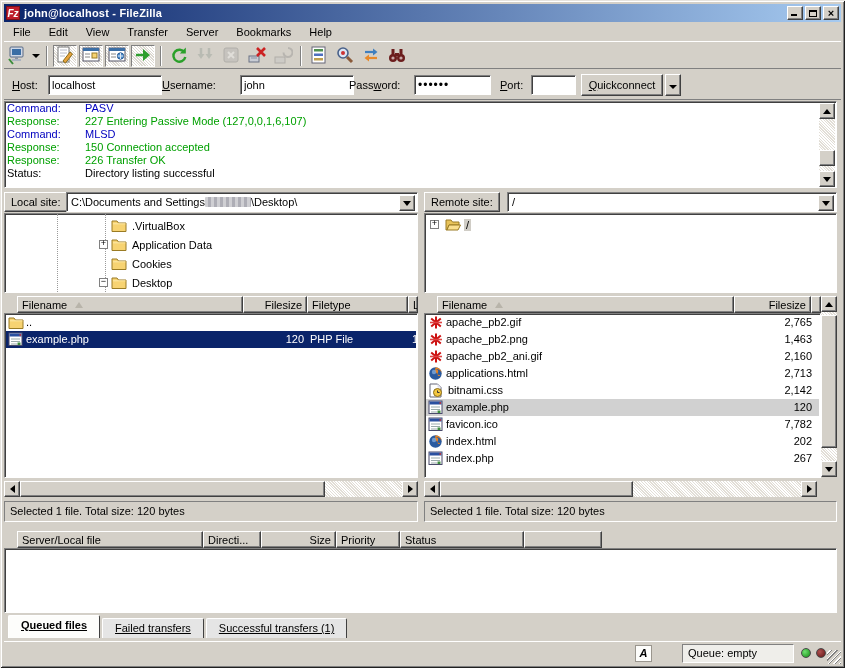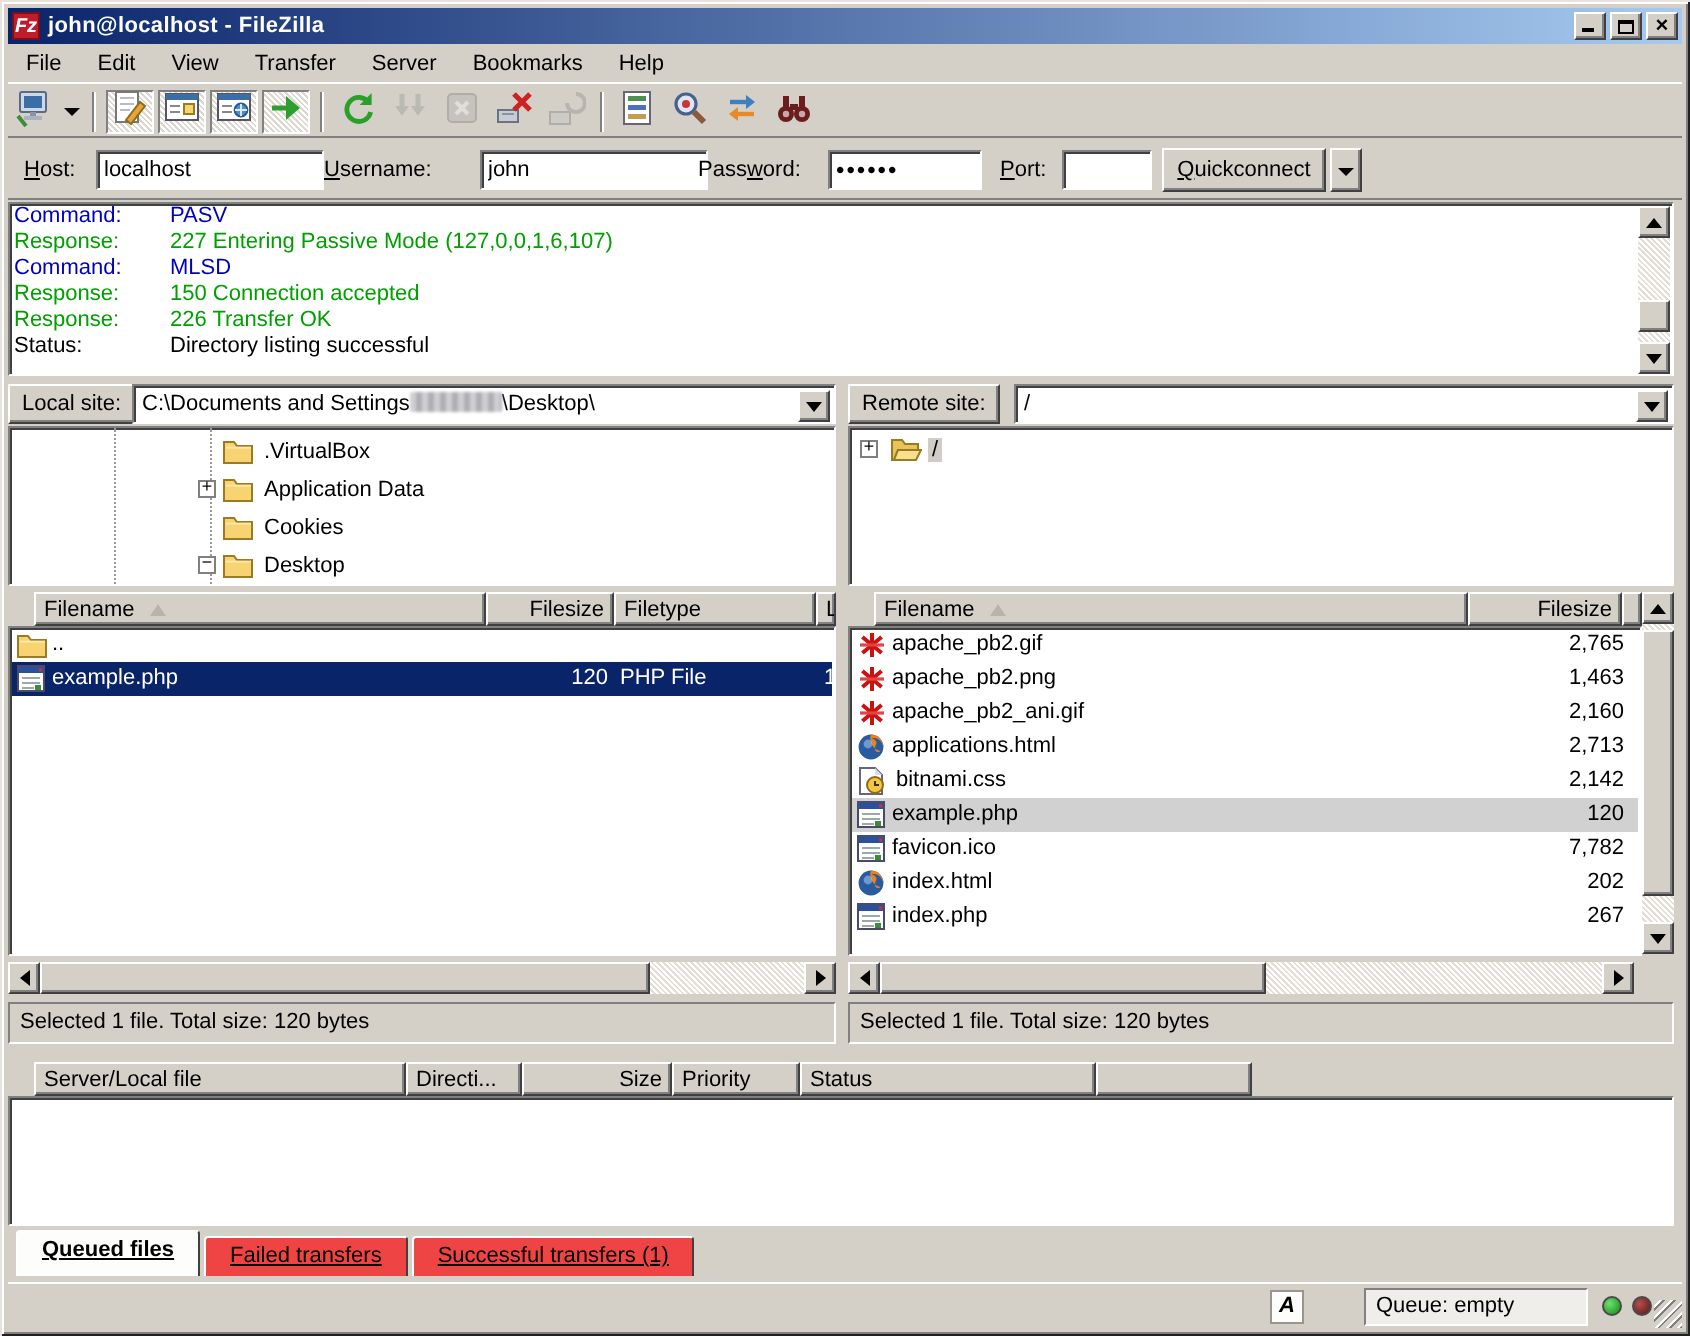--- a/index.html
+++ b/index.html
@@ -87,21 +87,21 @@
   .file-row.sel-active{ background:#0a246a; color:#fff; }
   .file-row.sel-inactive{ background:#d1d1d1; }
   .ficon{ position:absolute; top:1px; width:16px; height:15px; }
 
   
   .statuspanel{ position:absolute; height:21px; line-height:19px; padding:0 5px; border:1px solid; border-color:#808080 #fff #fff #808080; background:#d4d0c8; white-space:nowrap; overflow:hidden; }
 
   
   .queue-body{ background:#fff; border:1px solid; border-color:#808080 #fff #fff #808080; box-shadow:inset 1px 1px 0 #404040; }
   .tabs{ position:absolute; display:flex; align-items:flex-end;text-decoration:underline; }
-  .tab{ height:20px; line-height:19px; padding:0 12px; margin-right:2px; background:#ef4444; border:1px solid; border-color:#fff #404040 #d4d0c8 #fff; border-bottom:none; border-radius:2px 2px 0 0; }
+  .tab{ height:20px; line-height:19px; padding:0 12px; margin-right:2px; background:#e5e5e5; border:1px solid; border-color:#fff #404040 #d4d0c8 #fff; border-bottom:none; border-radius:2px 2px 0 0; }
   .tab.active{ height:23px; background:#fdfdfb; font-weight:bold; }
 
   
   .statusbar{ left:4px; top:641px; width:837px; height:23px; border-top:1px solid #fff; }
   .sb-widget{ position:absolute; }
   .ascii-box{ width:17px; height:17px; background:#fdfdfb; border:1px solid #9a968e; text-align:center; line-height:15px; font-weight:bold; font-style:italic; font-size:11px; }
   .speed-badge{ width:18px; height:11px; background:#1a1a1a; border-radius:2px; position:relative; }
   .queue-box{ height:19px; line-height:17px; padding:0 5px; background:#efeeea; border:1px solid; border-color:#808080 #fff #fff #808080; }
   .lamp{ width:10px; height:10px; border-radius:50%; border:1px solid #4a4a4a; }
   .lamp.green{ background:radial-gradient(circle at 35% 35%, #6fe06f, #128a12); }
@@ -553,21 +553,21 @@
       </div>
       <div class="hdr-cell" style="width: 58px;">
         <span>Directi...</span>
       </div>
       <div class="hdr-cell r" style="width: 75px;">
         <span>Size</span>
       </div>
       <div class="hdr-cell" style="width: 64px;">
         <span>Priority</span>
       </div>
-      <div class="hdr-cell" style="width: 148px;">
+      <div class="hdr-cell" style="width: 124px;">
         <span>Status</span>
       </div>
       <div class="hdr-cell" style="width: 78px;"></div>
     </div>
   <div class="abs queue-body" style="left:4px; top:548px; width:833px; height:65px;"></div>
   <div class="tabs" id="queue-tabs" style="left:8px; top:615px; height:23px;">
       <div class="tab active">Queued files</div>
       <div class="tab">Failed transfers</div>
       <div class="tab">Successful transfers (1)</div>
     </div>

